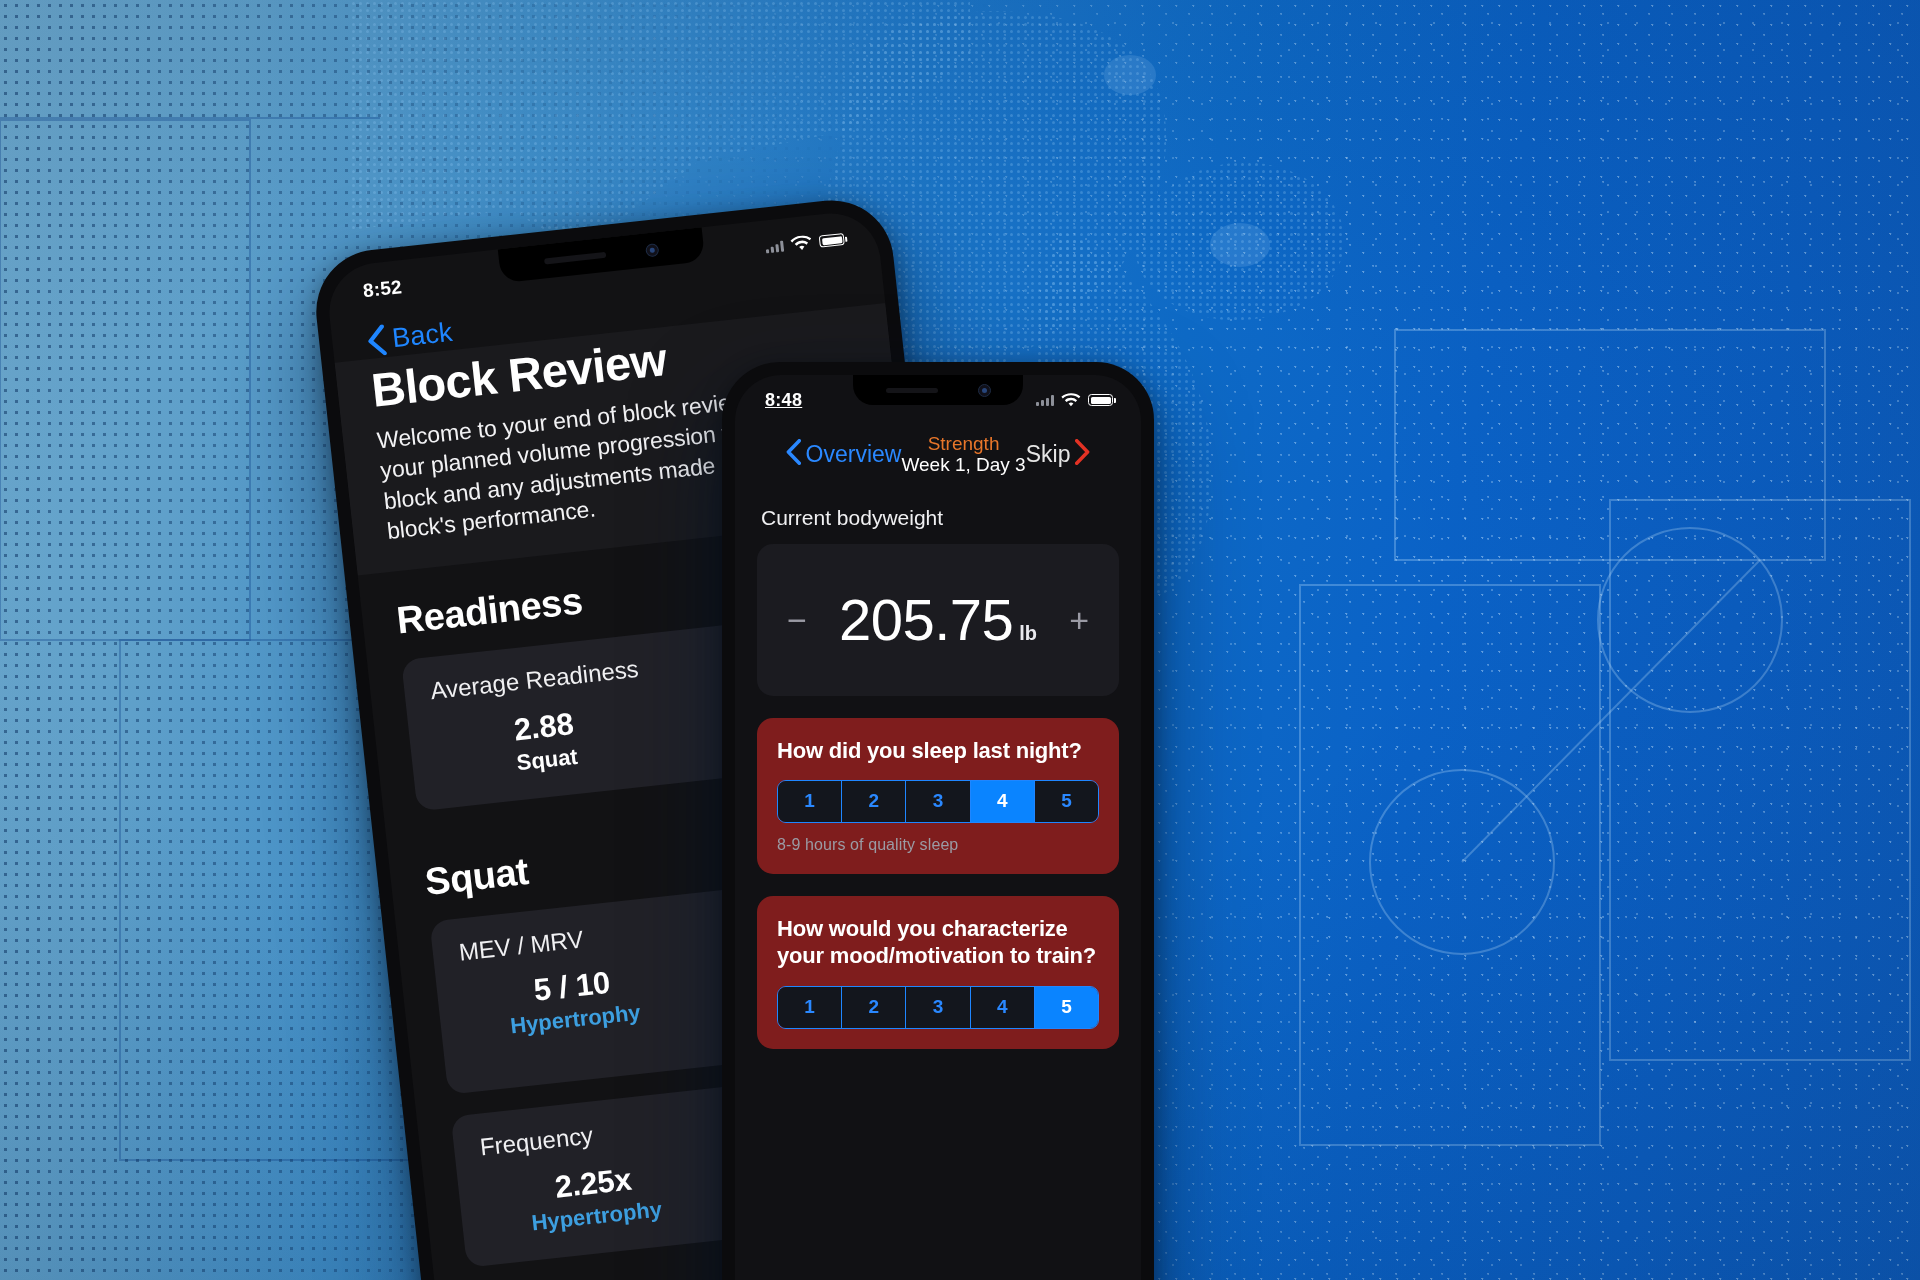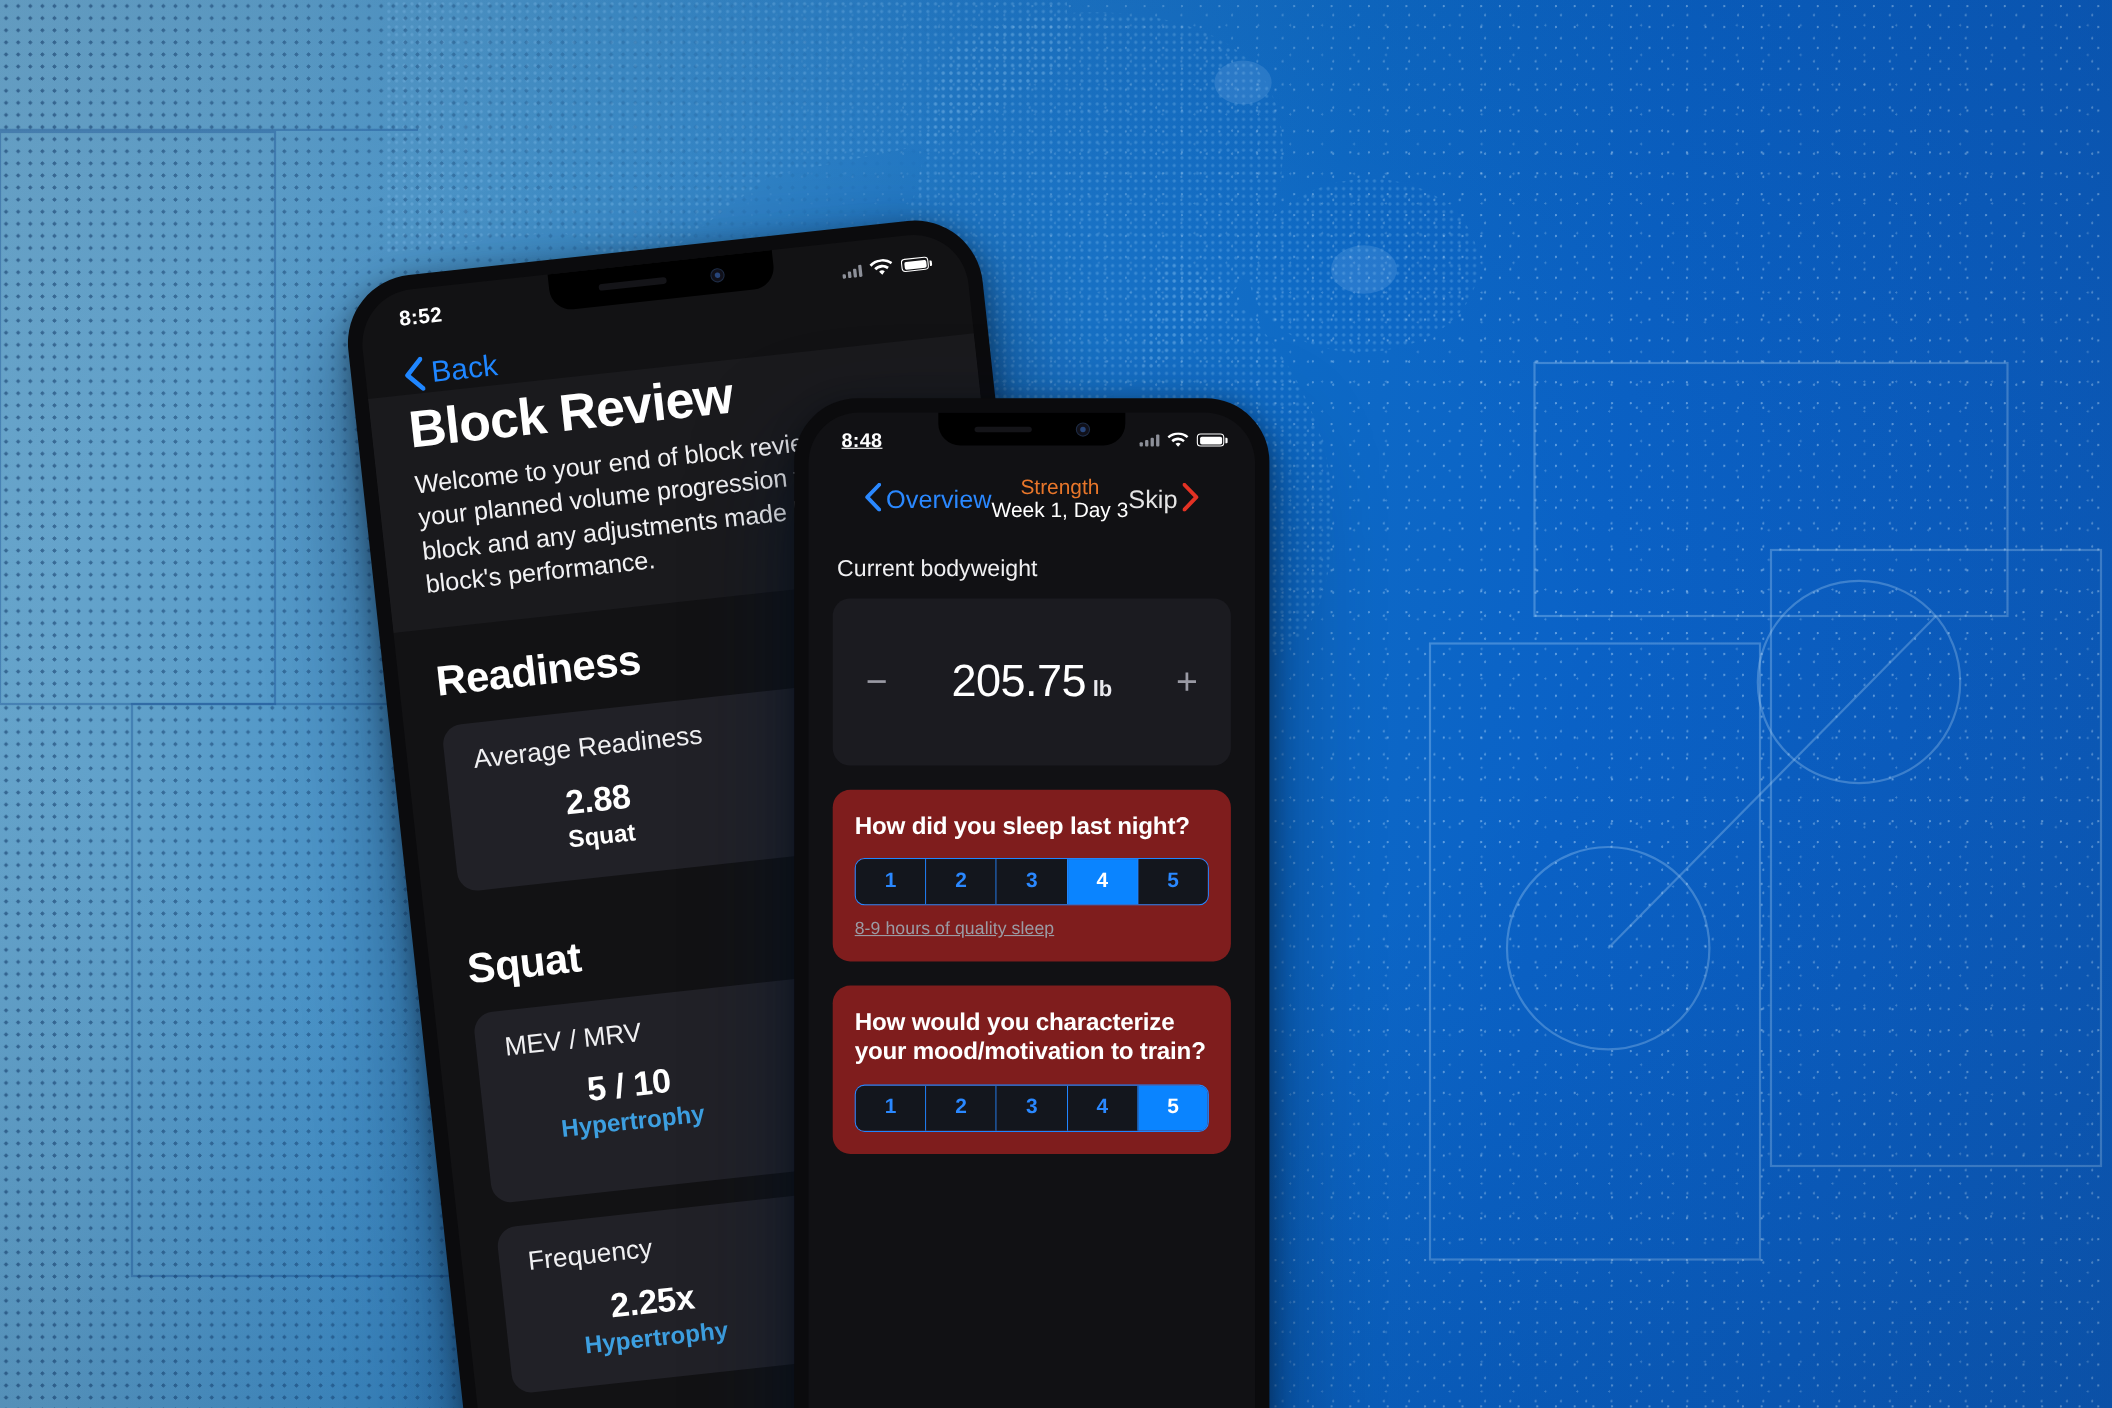--- a/index.html
+++ b/index.html
@@ -168,21 +168,21 @@
   .stepper {
     margin: 0 22px;
     background: #1b1b20;
     border-radius: 16px;
     height: 152px;
     display: flex; align-items: center; justify-content: space-between;
     padding: 0 30px;
   }
   .step-btn { color: #9a9aa4; font-size: 34px; line-height: 1; font-weight: 300; user-select: none; }
   .step-val { display: flex; align-items: baseline; gap: 6px; }
-  .step-num { font-size: 41px; font-weight: 400; letter-spacing: -.5px; }
+  .step-num { font-size: 58px; font-weight: 400; letter-spacing: -.5px; }
   .step-unit { font-size: 20px; font-weight: 600; color: #e9e9ee; }
 
   .q-card {
     margin: 22px 22px 0;
     background: #7f1d1d;
     border-radius: 16px;
     padding: 20px 20px 20px;
   }
   .q-text { font-size: 22px; font-weight: 700; line-height: 1.22; margin-bottom: 16px; letter-spacing: -.2px; }
   .seg {
@@ -194,21 +194,21 @@
   .seg-item {
     flex: 1; text-align: center;
     padding: 9px 0 10px;
     font-size: 19px; font-weight: 600;
     color: #2a88ff;
     border-right: 1.5px solid #1f86ff;
     background: #13161d;
   }
   .seg-item:last-child { border-right: none; }
   .seg-item.active { background: #0a84ff; color: #fff; }
-  .q-help { font-size: 16px; color: #9b9ba4; margin-top: 13px; letter-spacing: .1px; text-decoration: underline; }
+  .q-help { font-size: 16px; color: #9b9ba4; margin-top: 13px; letter-spacing: .1px; }
 
   
   .scroll-ind {
     position: absolute; right: 10px; top: 300px;
     width: 6px; height: 330px; border-radius: 3px;
     background: rgba(255,255,255,.32);
   }
 </style>
 </head>
 <body>

